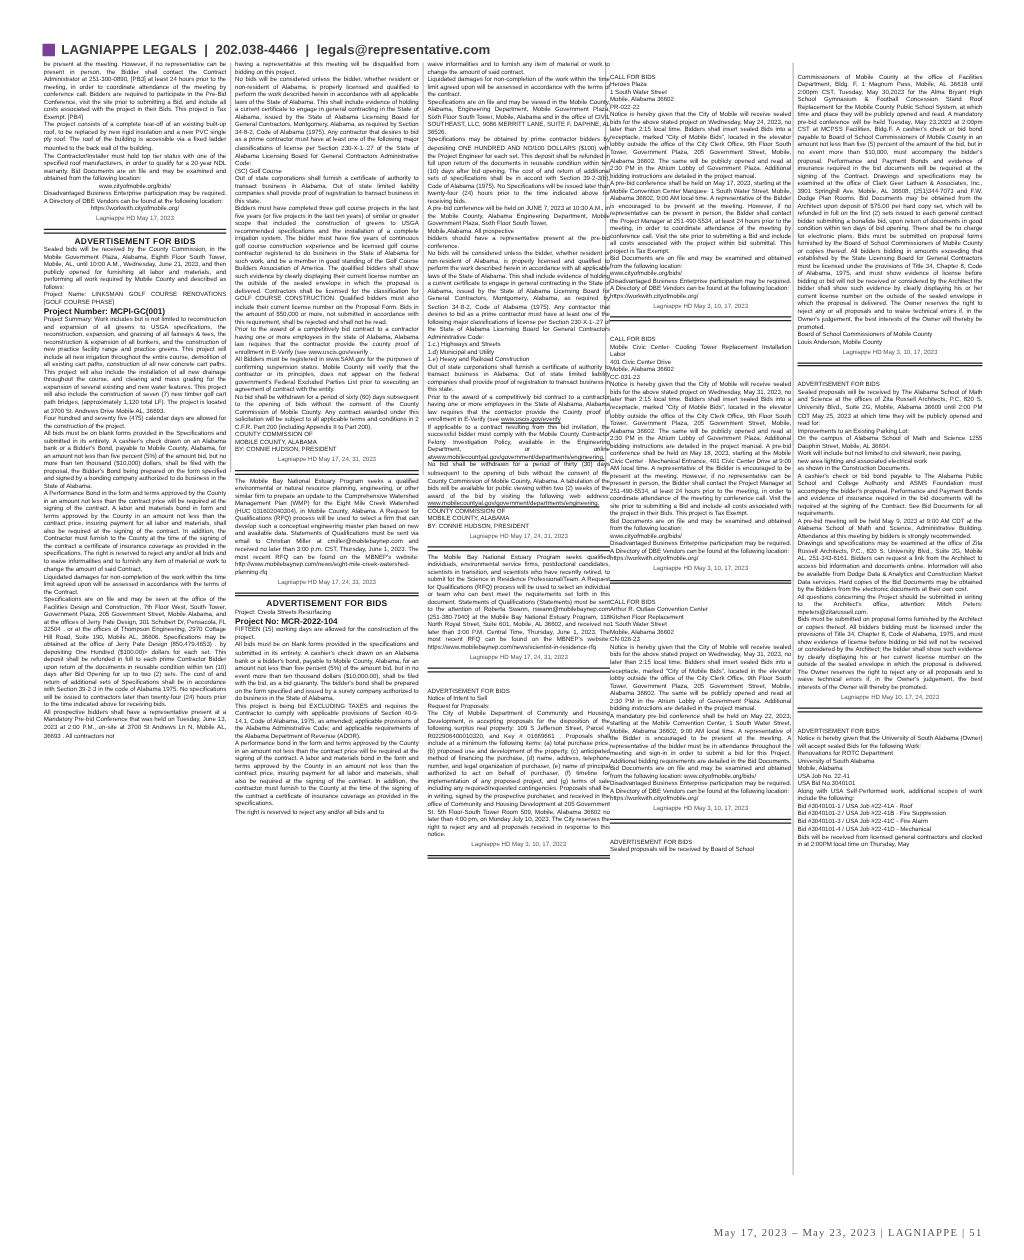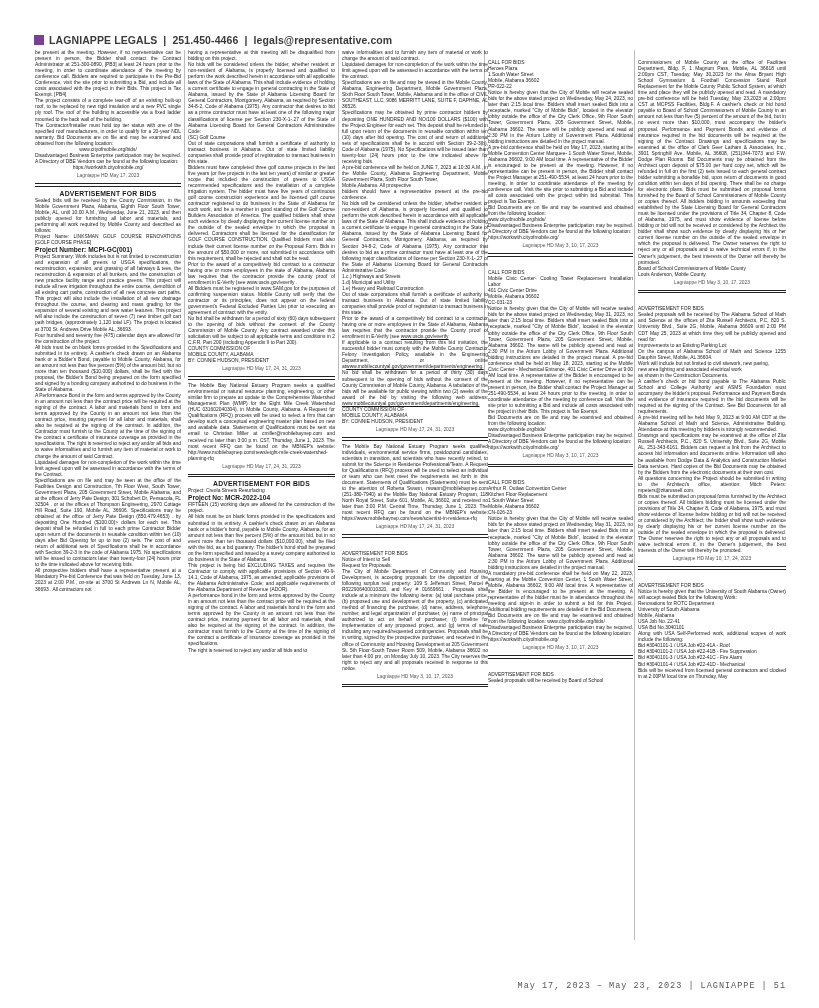--- a/index.html
+++ b/index.html
@@ -14,31 +14,31 @@
   .c3{left:342px;width:146px;}
   .c4{left:488px;width:145px;}
   .c5{left:638px;width:148px;}
   .vrule{position:absolute;top:50px;width:0;border-left:0.6px solid #bbb;}
   .center{text-align:center !important;}
   .sig{text-align:center;margin:2px 0 4px 0;color:#555;}
   .dbl{border-top:1.6px solid #222;border-bottom:0.8px solid #222;height:1.6px;margin:4px 0 3px 0;}
   .h-bold{font-weight:bold;font-size:6.8px;line-height:8px;text-align:center;letter-spacing:0.2px;}
   .proj{font-weight:bold;font-size:6.6px;line-height:8px;}
   .gap{height:10px;}
-  .footer{position:absolute;right:33px;top:981px;font-size:8.5px;color:#555;letter-spacing:1px;font-family:Liberation Mono, monospace;}
+  .footer{position:absolute;right:33px;top:981px;font-size:8.5px;color:#555;letter-spacing:1px;font-family:Liberation Serif, serif;}
   u{text-decoration:underline;}
 </style>
 </head>
 <body>
 
 <div class="header">
   <span class="sq" style="background: rgb(123, 63, 152);"></span>
   <span>LAGNIAPPE LEGALS</span>
   <span class="sep">|</span>
-  <span>251.450-4466</span>
+  <span>202.038-4466</span>
   <span class="sep">|</span>
   <span>legals@representative.com</span>
 </div>
 
 <div class="vrule" style="left:184px;height:328px;"></div>
 <div class="vrule" style="left:338px;height:330px;"></div>
 <div class="vrule" style="left:484px;height:330px;"></div>
 <div class="vrule" style="left:634px;height:890px;"></div>
 
 <div class="col c1">

